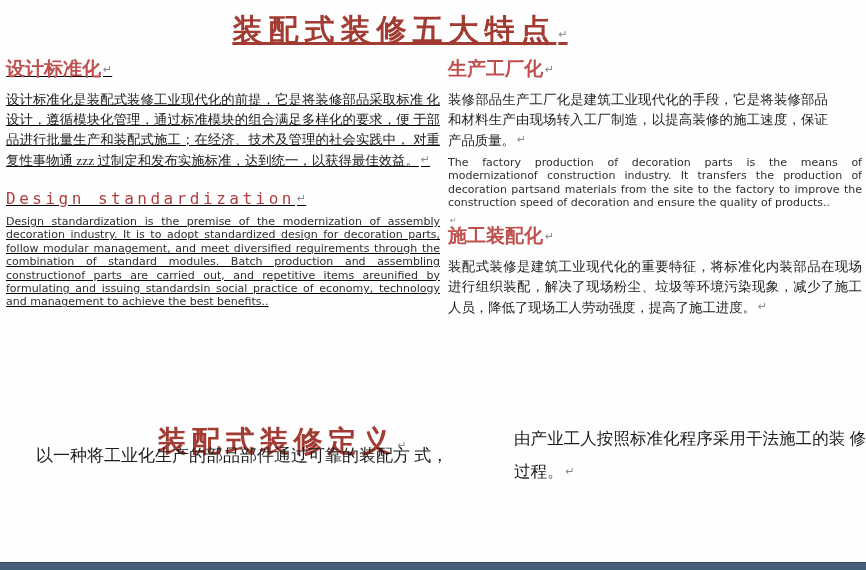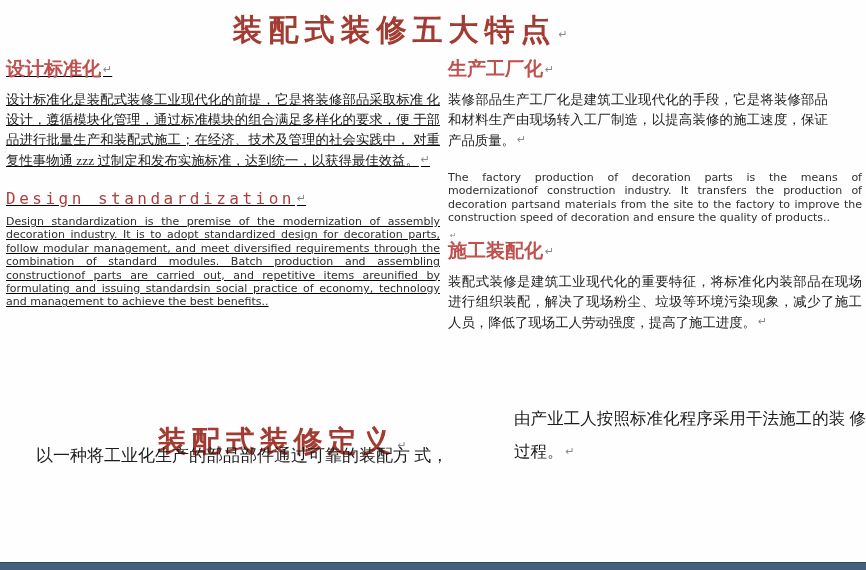--- a/index.html
+++ b/index.html
@@ -13,20 +13,21 @@
   .canvas { position:absolute; inset:0; width:866px; height:570px; background:#fefefe; }
 
   
   .page-title {
     position:absolute; top:10px; left:0; width:800px;
     text-align:center;
     font-size:30px; font-weight:bold;
     color:#a23b31;
     letter-spacing:6px;
     font-family:"Liberation Serif","DejaVu Serif",serif;
+    text-decoration:underline;
   }
 
   
   .pmark {
     font-size:11px; color:#8a8a8a; font-weight:normal;
     letter-spacing:0; margin-left:2px; vertical-align:2px;
     font-family:"DejaVu Sans",sans-serif;
   }
   .pmark.tiny { font-size:8px; vertical-align:0; }
 
@@ -57,42 +58,42 @@
   .ls-narrow { letter-spacing:1.2px; }
   .en-body {
     margin:0;
     font-size:11px; line-height:13.4px;
     color:#2e2e2e;
     text-align:justify;
     font-family:"DejaVu Sans","Liberation Sans",sans-serif;
   }
 
   .mb-left-zh  { margin-bottom:18px; }
-  .mb-right-p1 { margin-bottom:20px; width:380px; }
+  .mb-right-p1 { margin-bottom:5px; width:380px; }
   .mb-right-en { margin-bottom:3px; }
 
   .empty-line {
     height:11px; line-height:10px; margin:0 0 1px 0;
   }
 
   
   .def-title {
     position:absolute; top:422px; left:82px; width:400px;
     text-align:center;
     font-size:29px; font-weight:bold;
     color:#a23b31;
     letter-spacing:5px;
   }
   .def-line-left {
     position:absolute; top:444px; left:36px; width:420px;
     font-size:17px; line-height:24px;
     color:#1c1c1c;
   }
   .def-line-right {
-    position:absolute; top:402px; left:514px; width:352px;
+    position:absolute; top:422px; left:514px; width:352px;
     font-size:16.5px; line-height:33px;
     color:#1c1c1c;
     text-align:justify;
   }
 
   
   .bottom-bar {
     position:absolute; left:0; bottom:0;
     width:866px; height:7px;
     background:#45607b;

